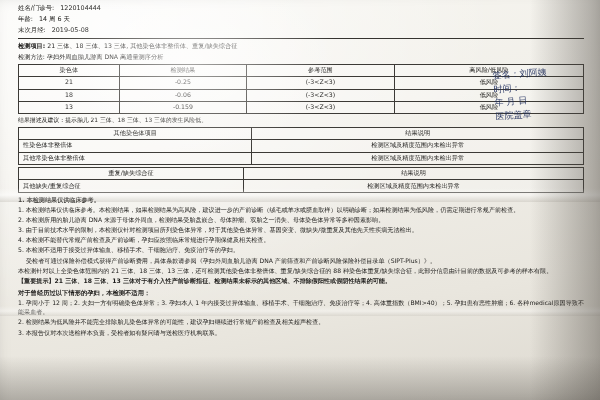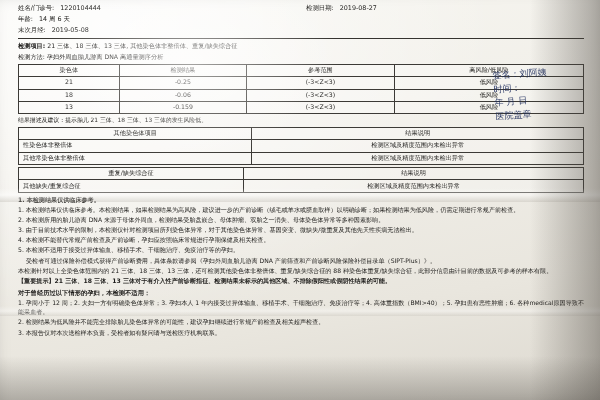--- a/index.html
+++ b/index.html
@@ -165,24 +165,20 @@
         <div class="hdr-row">
           <span class="k">年龄:</span>
           <span class="v">14 周 6 天</span>
         </div>
         <div class="hdr-row">
           <span class="k">末次月经:</span>
           <span class="v">2019-05-08</span>
         </div>
       </div>
       <div class="hdr-col">
-        <div class="hdr-row">
-          <span class="k">检测日期:</span>
-          <span class="v">2019-08-27</span>
-        </div>
       </div>
     </div>
 
     <div class="rule"></div>
 
     <div class="line">
       <span class="b">检测项目:</span>
       <span>21 三体、18 三体、13 三体, 其他染色体非整倍体、重复/缺失综合征</span>
     </div>
     <div class="line">检测方法: 孕妇外周血胎儿游离 DNA 高通量测序分析</div>

